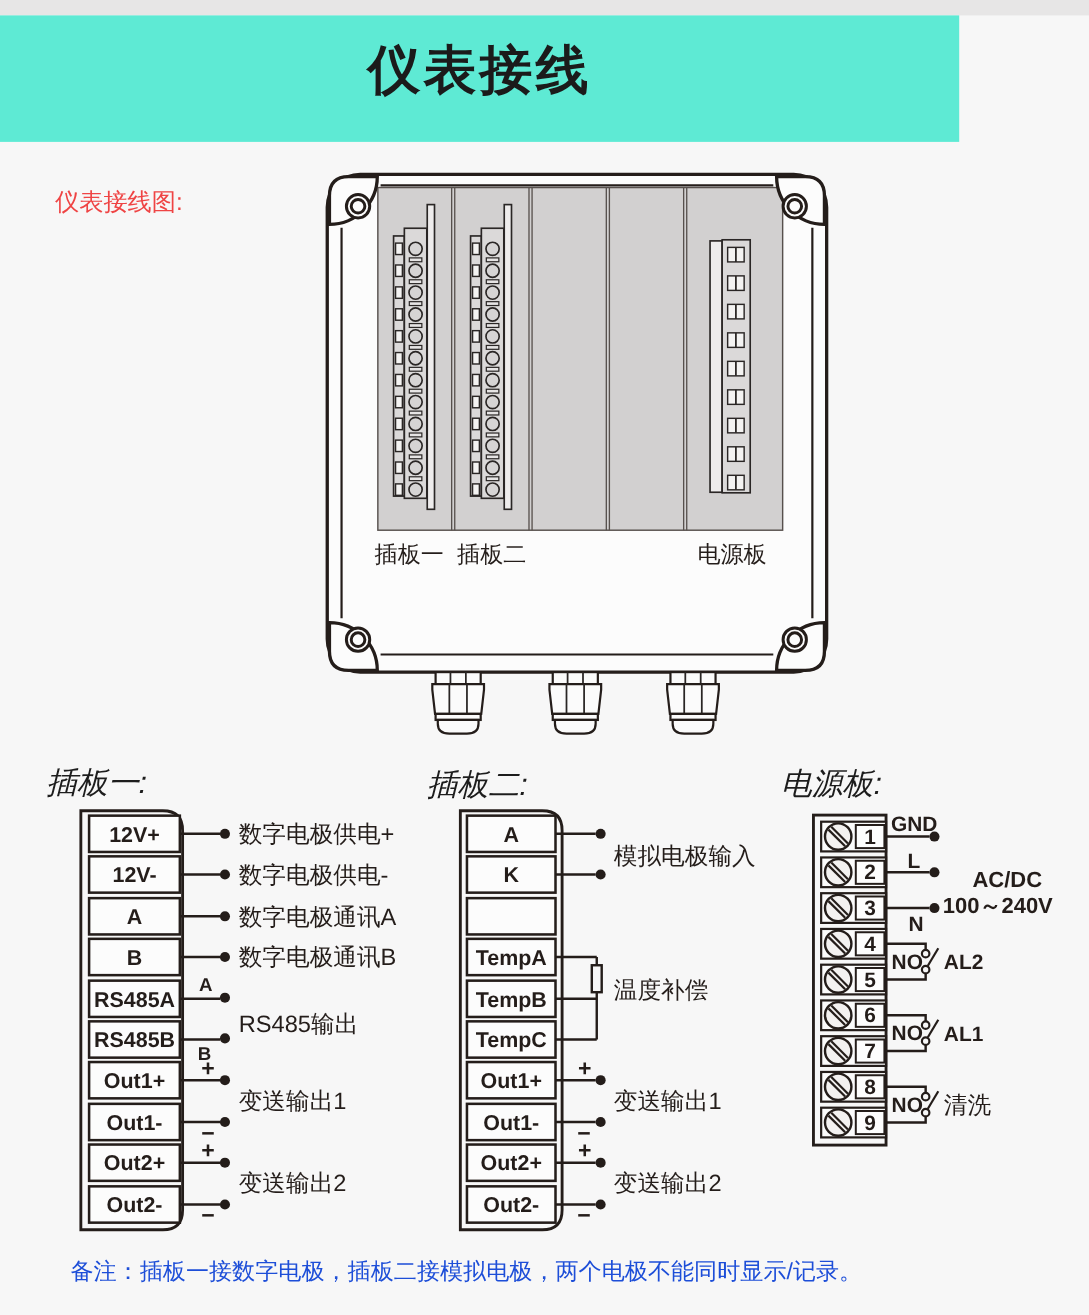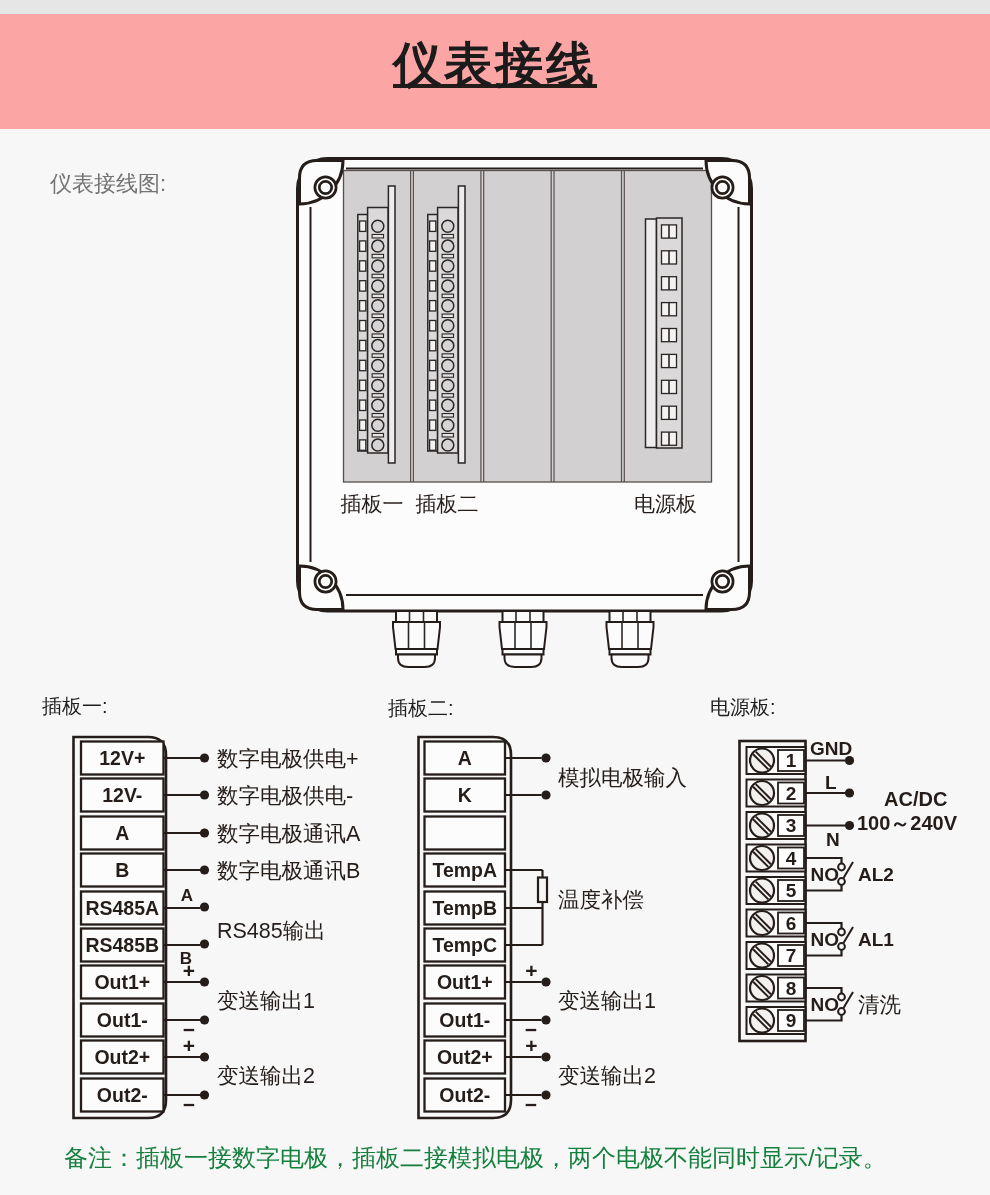--- a/index.html
+++ b/index.html
@@ -1,25 +1,25 @@
 <!DOCTYPE html>
 <html><head>
 <meta charset="utf-8">
 <style>
   html,body{margin:0;padding:0;background:#f7f7f7;}
   .page{position:relative;width:990px;height:1195px;background:#f7f7f7;overflow:hidden;
         font-family:"Liberation Sans","DejaVu Sans",sans-serif;color:#241d1a;}
   .topstrip{position:absolute;left:0;top:0;width:990px;height:14px;background:#e7e6e6;}
-  .band{position:absolute;left:0;top:14px;width:990px;height:115px;background:#fca5a5;
-        text-align:center;box-sizing:border-box;padding-top:26px;text-decoration:underline;}
+  .band{position:absolute;left:0;top:14px;width:872px;height:115px;background:#5eead4;
+        text-align:center;box-sizing:border-box;padding-top:26px;}
   .title{font-size:48px;font-weight:700;line-height:50px;letter-spacing:3px;color:#1b1b1b;}
   .subtitle{font-size:18px;line-height:24px;margin-top:2px;color:#3e3e3e;}
-  .seclabel{position:absolute;left:50px;top:169px;font-size:22px;font-weight:500;color:#737373;}
-  .h2{position:absolute;font-size:20px;font-weight:500;color:#1d1d1d;white-space:nowrap;}
-  .note{position:absolute;left:64px;top:1142px;font-size:24px;font-weight:500;color:#15803d;white-space:nowrap;}
+  .seclabel{position:absolute;left:50px;top:169px;font-size:22px;font-weight:500;color:#ef4444;}
+  .h2{position:absolute;font-size:28px;font-weight:500;color:#1d1d1d;white-space:nowrap;font-style:italic;}
+  .note{position:absolute;left:64px;top:1142px;font-size:21px;font-weight:500;color:#1d4ed8;white-space:nowrap;}
   svg{position:absolute;}
   #device{left:290px;top:150px;}
   #boards{left:0;top:690px;}
   
   .shell{fill:#fcfcfc;stroke:#241d1a;stroke-width:3;}
   .w2{fill:none;stroke:#241d1a;stroke-width:2;}
   .panel{fill:#d2d0d0;stroke:#57504d;stroke-width:1.3;}
   .divl{stroke:#57504d;stroke-width:1.2;}
   .strip{fill:#dbd9d9;stroke:#2a2625;stroke-width:1.5;}
   .litestrip{fill:#eeecec;stroke:#2a2625;stroke-width:1.5;}

